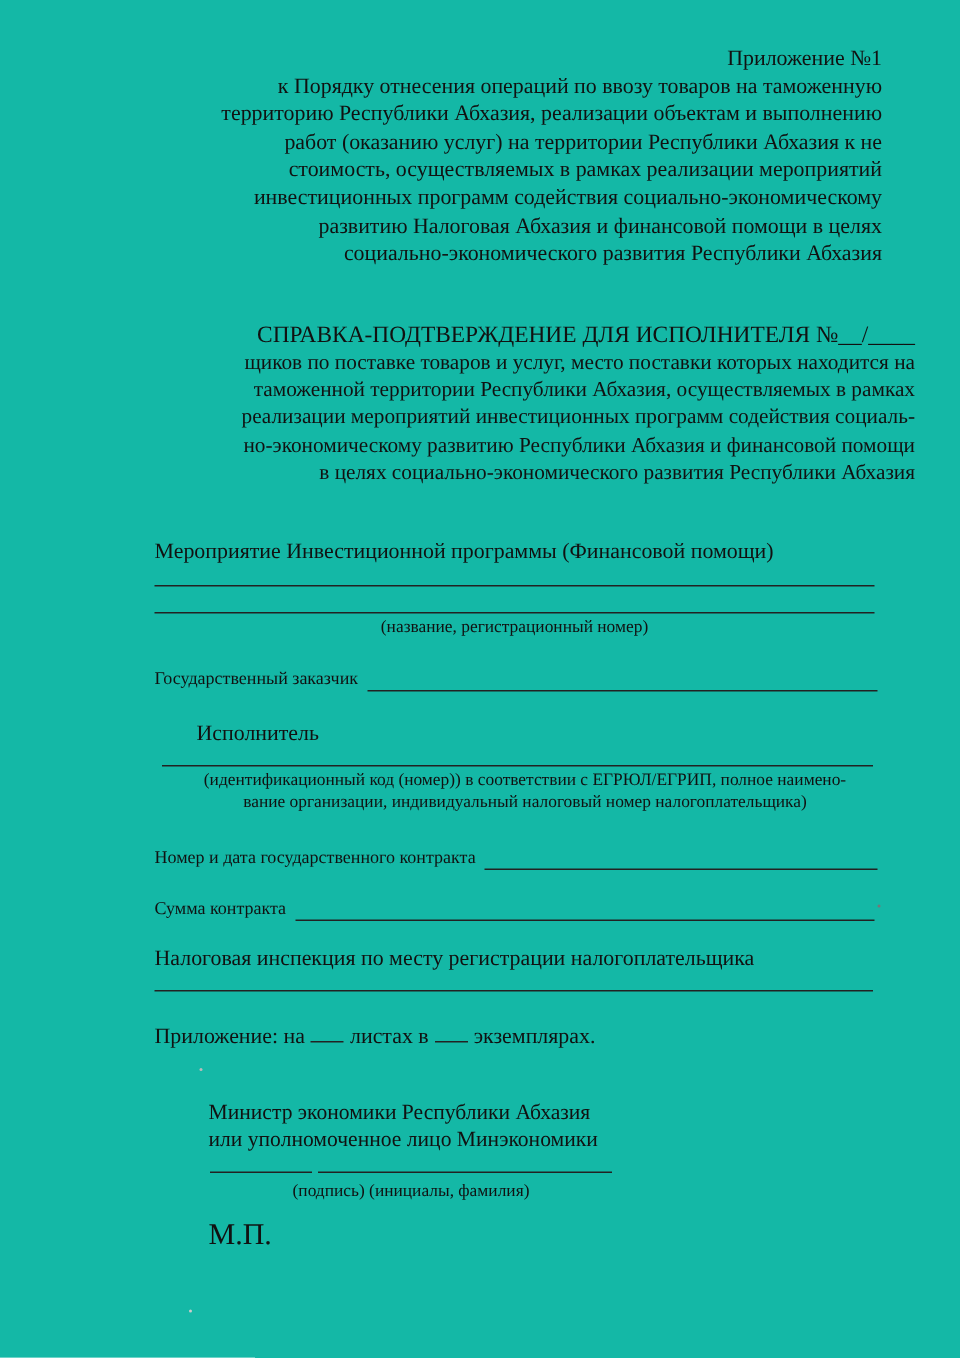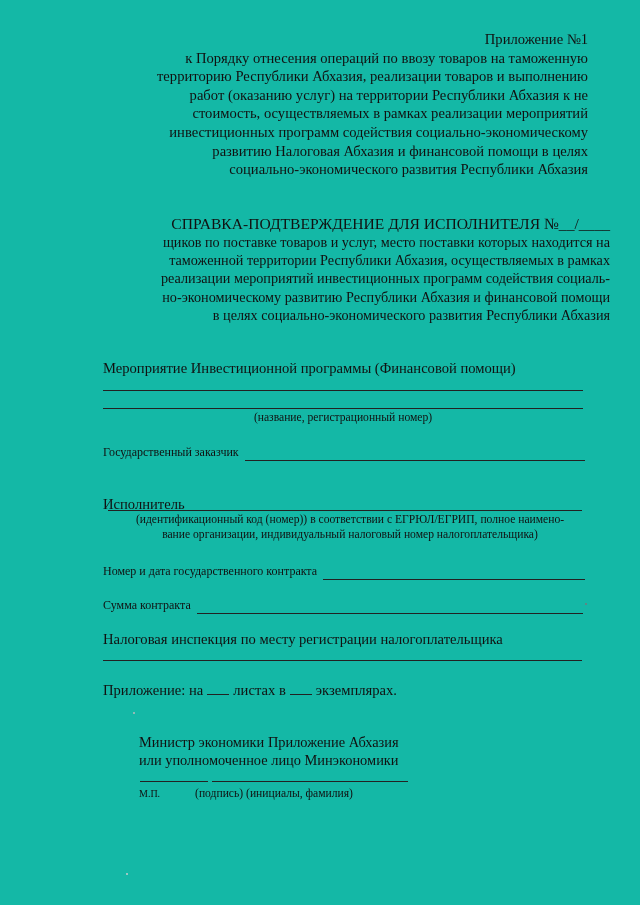--- a/index.html
+++ b/index.html
@@ -94,40 +94,40 @@
       position: absolute;
       left: 139px;
       top: 733px;
       font-size: 14.4px;
       line-height: 18px;
     }
     .sign-block .line { display: block; white-space: nowrap; }
     .mp {
       position: absolute;
       left: 139px;
-      top: 785px;
-      font-size: 10px;
+      top: 814px;
+      font-size: 20px;
       line-height: 18px;
     }
     .speck {
       position: absolute;
       width: 2px; height: 2px;
       background: #777;
       border-radius: 1px;
     }
   </style>
 </head>
 <body>
 
 <div class="page">
 
   <div class="appendix">
     <span class="line">Приложение №1</span>
     <span class="line">к Порядку отнесения операций по ввозу товаров на таможенную</span>
-    <span class="line">территорию Республики Абхазия, реализации товаров и выполнению</span>
+    <span class="line">территорию Республики Абхазия, реализации объектам и выполнению</span>
     <span class="line">работ (оказанию услуг) на территории Республики Абхазия к не</span>
     <span class="line">стоимость, осуществляемых в рамках реализации мероприятий</span>
     <span class="line">инвестиционных программ содействия социально-экономическому</span>
     <span class="line">развитию Налоговая Абхазия и финансовой помощи в целях</span>
     <span class="line">социально-экономического развития Республики Абхазия</span>
   </div>
 
   <div class="title-block">
     <div class="title-main">СПРАВКА-ПОДТВЕРЖДЕНИЕ ДЛЯ ИСПОЛНИТЕЛЯ №__/____</div>
     <div class="title-sub">
@@ -142,21 +142,21 @@
   <div class="field-label" style="top:359px;">Мероприятие Инвестиционной программы (Финансовой помощи)</div>
   <div class="rule" style="left:103px; top:390px; width:480px;"></div>
   <div class="rule" style="left:103px; top:408px; width:480px;"></div>
   <div class="caption" style="left:103px; top:410px; width:480px;">(название, регистрационный номер)</div>
 
   <div class="inline-field" style="top:443px; width:482px;">
     <span>Государственный заказчик</span>
     <span class="fill"></span>
   </div>
 
-  <div class="field-label" style="top:495px;">Исполнитель</div>
+  <div class="field-label" style="top:480px;margin-left:28px;">Исполнитель</div>
   <div class="rule" style="left:108px; top:510px; width:474px;"></div>
   <div class="caption" style="left:95px; top:512px; width:510px;">(идентификационный код (номер)) в соответствии с ЕГРЮЛ/ЕГРИП, полное наимено-</div>
   <div class="caption" style="left:95px; top:527px; width:510px;">вание организации, индивидуальный налоговый номер налогоплательщика)</div>
 
   <div class="inline-field" style="top:562px; width:482px;">
     <span>Номер и дата государственного контракта</span>
     <span class="fill"></span>
   </div>
 
   <div class="inline-field" style="top:596px; width:480px;">
@@ -165,21 +165,21 @@
   </div>
 
   <div class="field-label" style="top:630px;">Налоговая инспекция по месту регистрации налогоплательщика</div>
   <div class="rule" style="left:103px; top:660px; width:479px;"></div>
 
   <div class="field-label" style="top:681px;">
     <span>Приложение: на</span><span class="blank"></span><span>листах в</span><span class="blank"></span><span>экземплярах.</span>
   </div>
 
   <div class="sign-block">
-    <span class="line">Министр экономики Приложение Абхазия</span>
+    <span class="line">Министр экономики Республики Абхазия</span>
     <span class="line">или уполномоченное лицо Минэкономики</span>
   </div>
   <div class="rule" style="left:140px; top:781px; width:68px;"></div>
   <div class="rule" style="left:212px; top:781px; width:196px;"></div>
   <div class="caption" style="left:140px; top:786px; width:268px;font-family:Liberation Serif, serif;">(подпись) (инициалы, фамилия)</div>
 
   <div class="mp">М.П.</div>
 
   <span class="speck" style="left:585px; top:603px;"></span>
   <span class="speck" style="left:133px; top:712px; background:#bbb;"></span>

